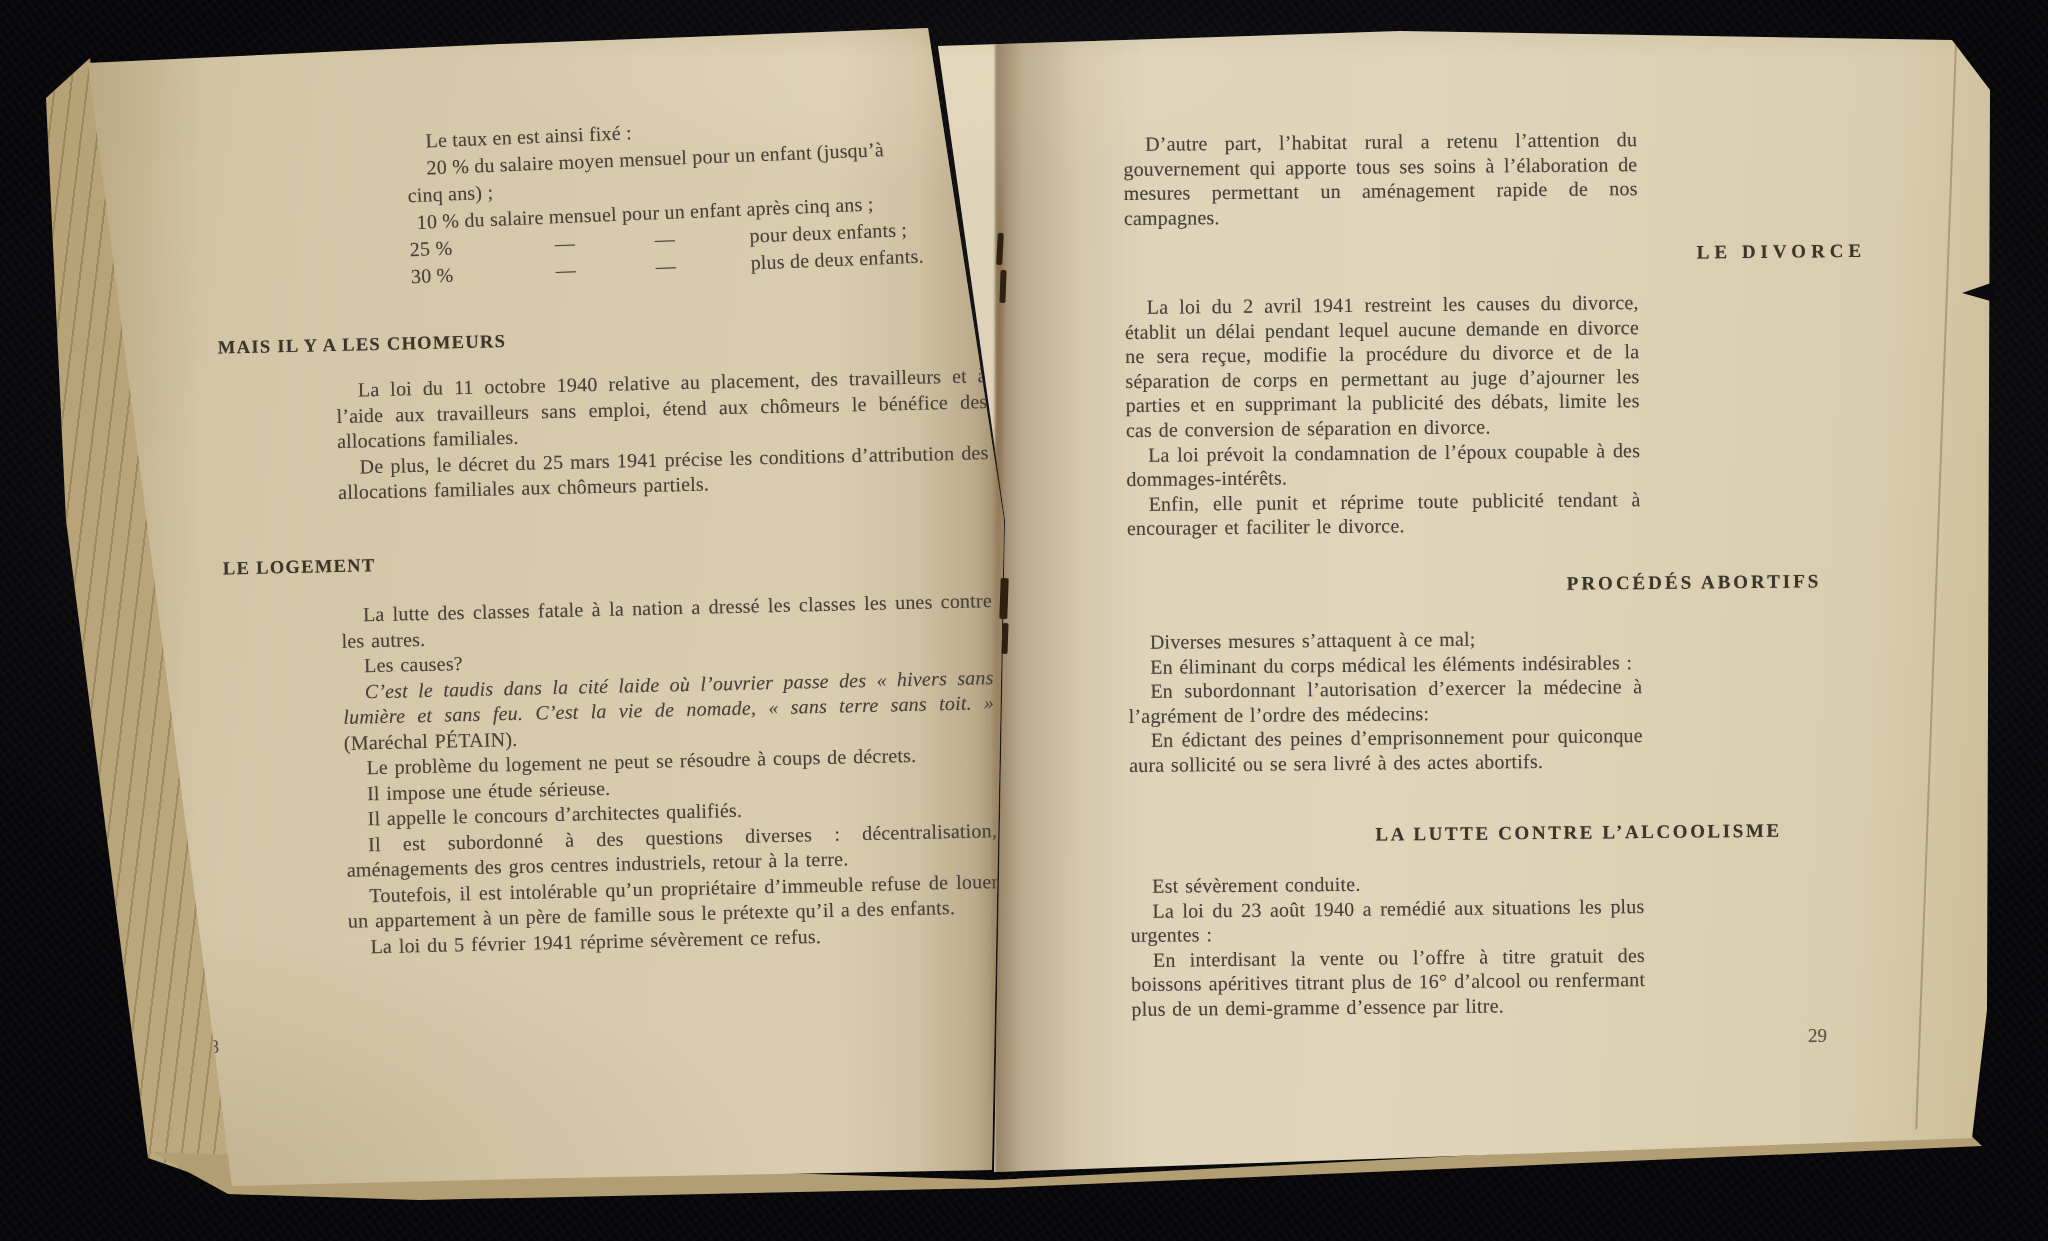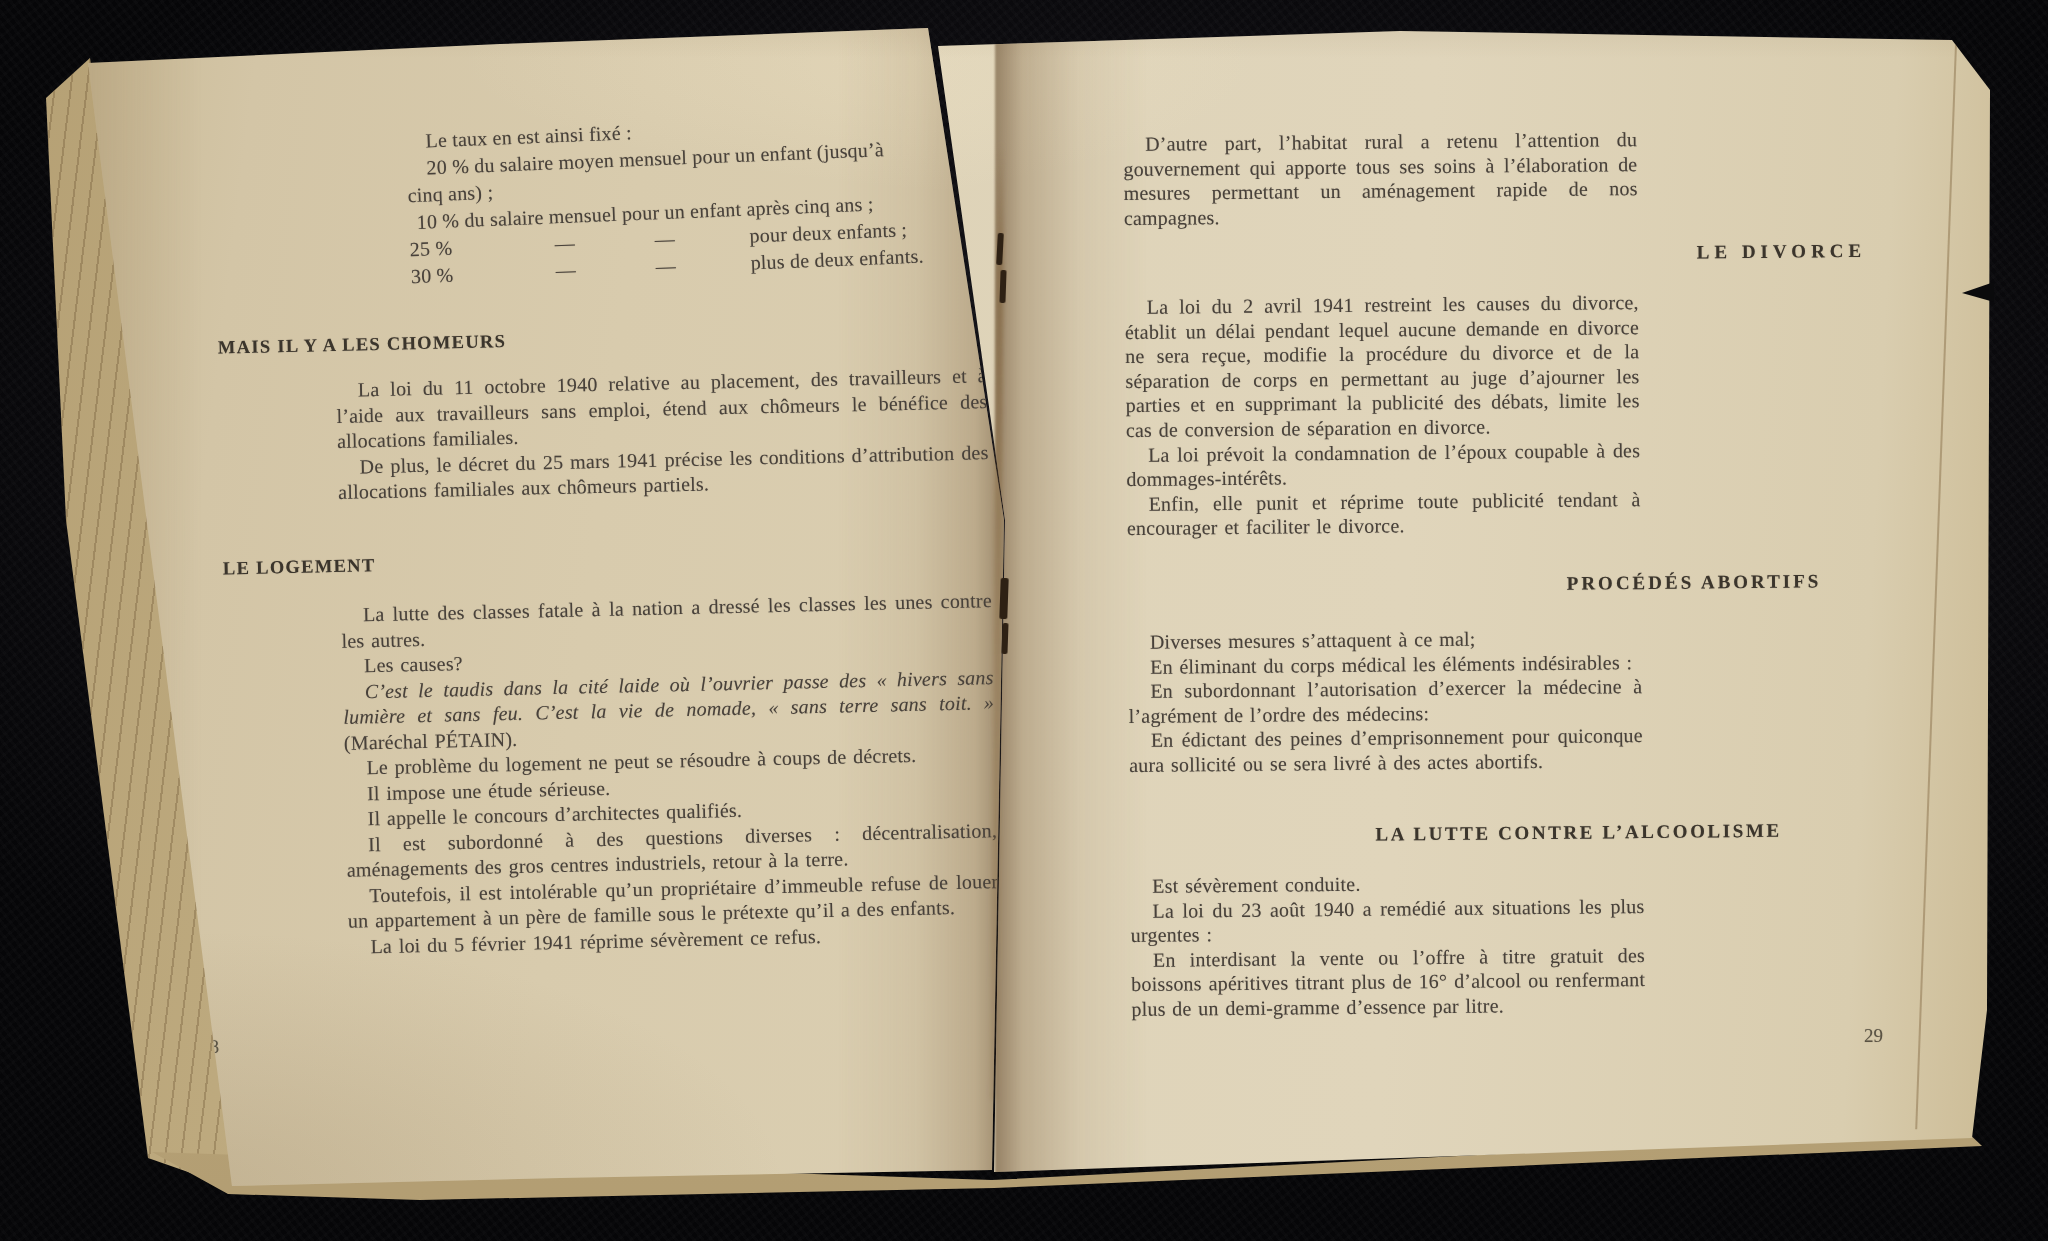--- a/index.html
+++ b/index.html
@@ -132,21 +132,21 @@
   .rate-row{display:flex;}
   .rate-row .pct{width:145px;}
   .rate-row .d1{width:100px;}
   .rate-row .d2{width:95px;}
   .quote-i{font-style:italic;}
   .pgnum{
     position:absolute;z-index:4;font-size:19px;color:#5a5344;
     text-shadow:0 0 1px rgba(90,83,68,0.4);
   }
   .pg28{left:200px;top:1036px;transform:rotate(-2deg);}
-  .pg29{left:1864px;top:1025px;}
+  .pg29{left:1808px;top:1025px;}
 </style>
 </head>
 <body>
 
 <div class="backdrop"></div>
 
 <div>
   <div class="stack-left"></div>
   <div class="stack-bottom"></div>
 

